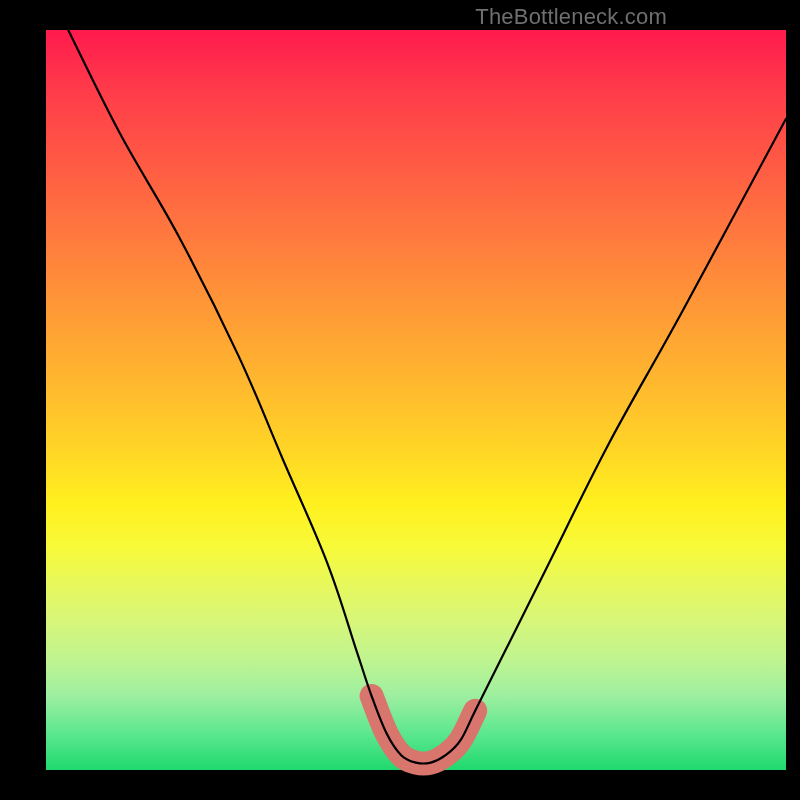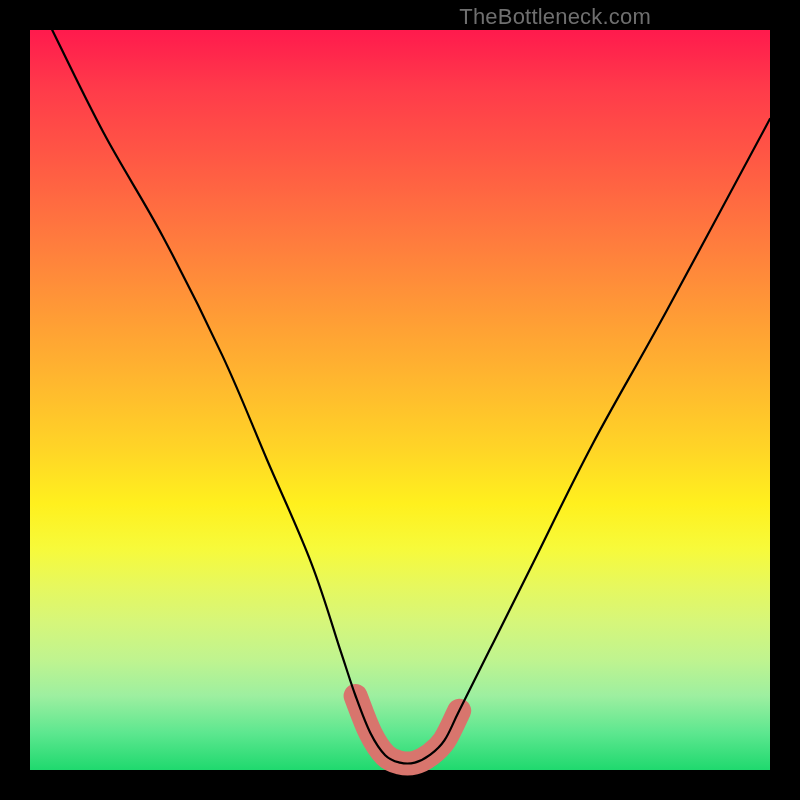--- a/index.html
+++ b/index.html
@@ -6,21 +6,21 @@
     margin: 0;
     padding: 0;
     width: 800px;
     height: 800px;
     background: #000;
     overflow: hidden;
     font-family: Arial, Helvetica, sans-serif;
   }
   .frame {
     position: absolute;
-    left: 0;
+    left: 16px;
     top: 0;
     width: 661px;
     height: 800px;
     background: #000;
   }
   .plot {
     position: absolute;
     left: 30px;
     top: 30px;
     width: 740px;

